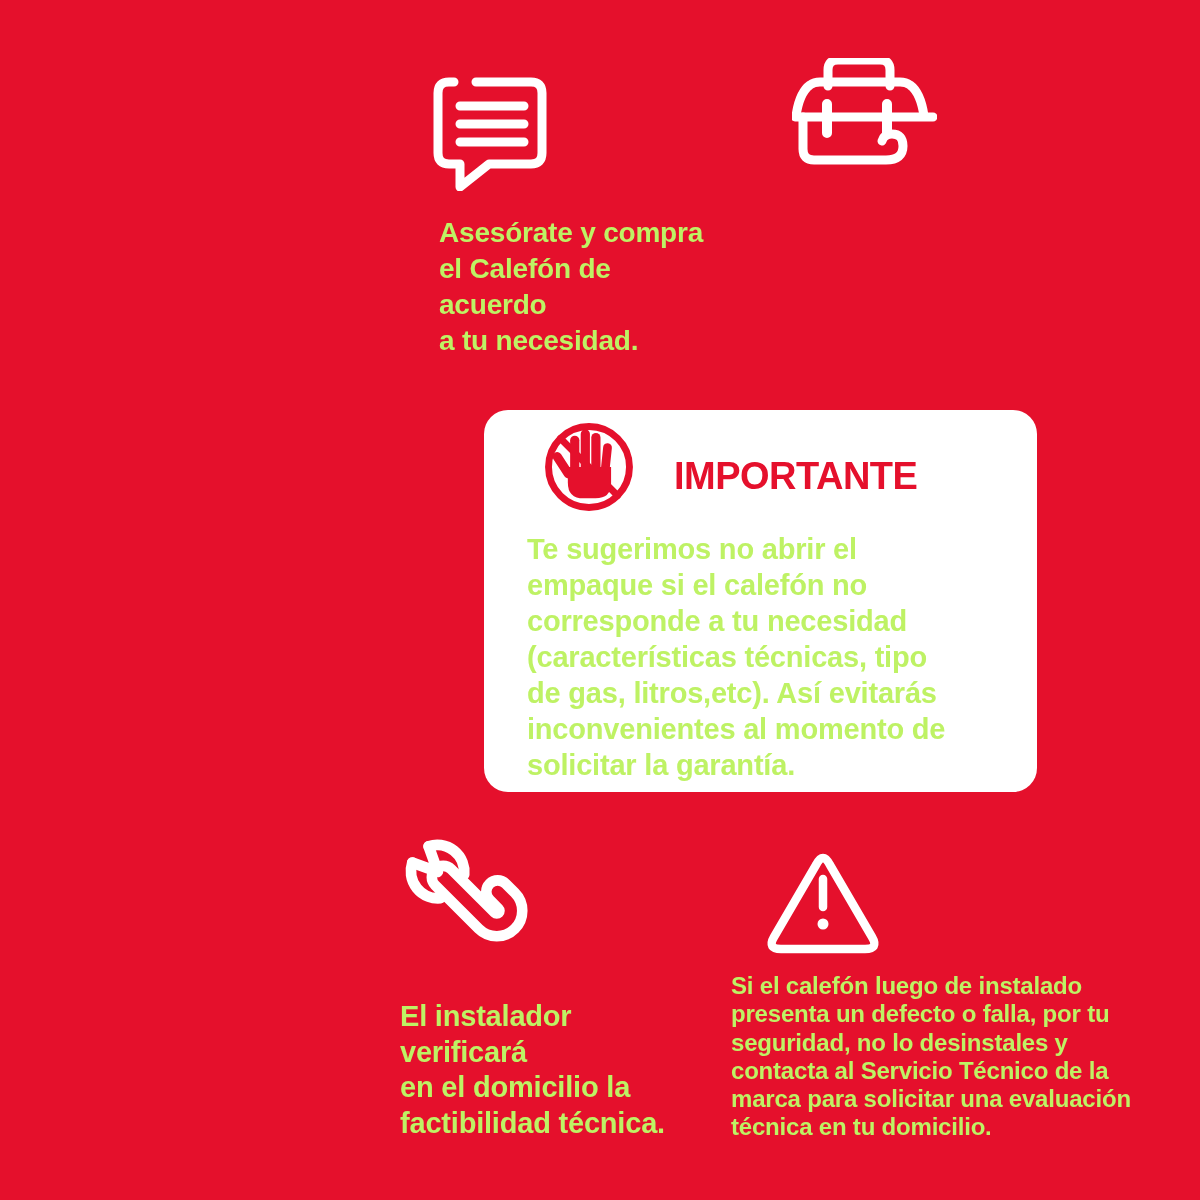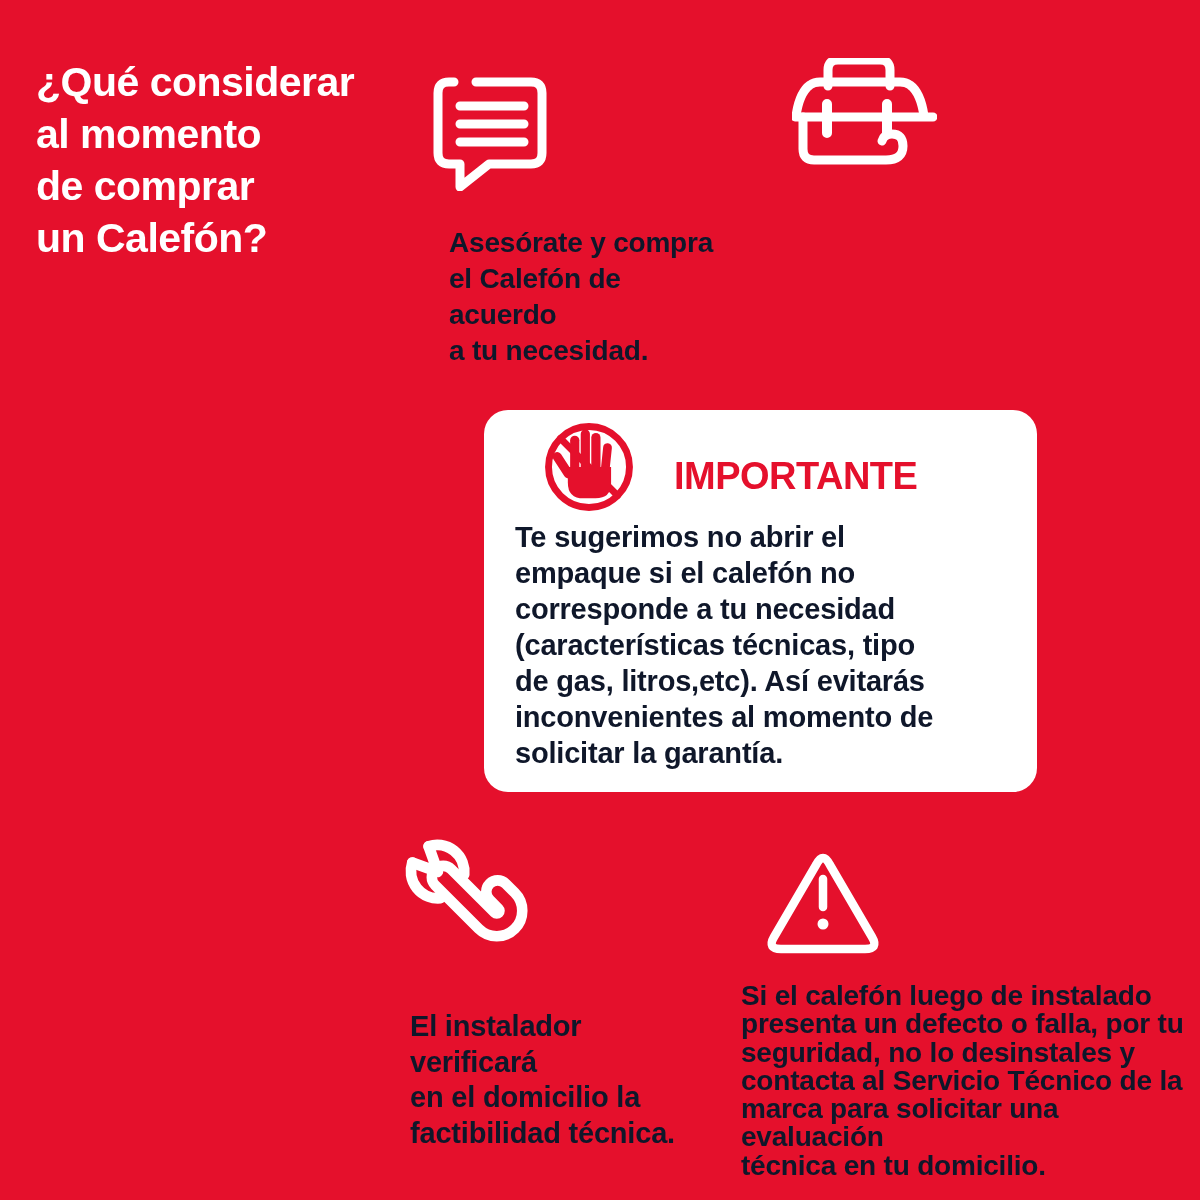--- a/index.html
+++ b/index.html
@@ -9,55 +9,51 @@
     font-family:"Liberation Sans", sans-serif;
   }
   .poster{position:absolute;left:0;top:0;width:1200px;height:1200px;}
   .abs{position:absolute;}
   .title{
     left:36px;top:56px;margin:0;
     font-size:41px;line-height:52px;letter-spacing:-0.5px;
     font-weight:bold;color:#FFFFFF;white-space:pre-line;
   }
   .txt{
-    margin:14px;font-weight:bold;color:#0f172a;
+    margin:4px;font-weight:bold;color:#bef264;
     white-space:pre-line;letter-spacing:-0.2px;
   }
   #advice-text{left:435px;top:211px;font-size:28px;line-height:36px;}
   #install-text{left:796px;top:210px;font-size:28px;line-height:36px;}
   #installer-text{left:396px;top:995px;font-size:29px;line-height:35.5px;}
-  #warning-text{left:727px;top:968px;font-size:28px;line-height:28.3px;}
+  #warning-text{left:727px;top:968px;font-size:24px;line-height:28.3px;}
   .card{
     left:484px;top:410px;width:553px;height:382px;
     background:#FFFFFF;border-radius:24px;
   }
   .imp-title{
     left:658px;top:440px;margin:16px;
     font-size:38px;line-height:1.1;letter-spacing:-0.5px;
     font-weight:bold;color:#E5102C;
   }
   .card-body{
-    left:515px;top:519px;margin:0;
+    left:515px;top:519px;margin:12px;
     font-size:29px;line-height:36px;letter-spacing:-0.2px;
-    font-weight:bold;color:#0f172a;white-space:pre-line;
+    font-weight:bold;color:#bef264;white-space:pre-line;
   }
   svg{display:block;}
   .wstroke{stroke:#FFFFFF;fill:none;stroke-linecap:round;stroke-linejoin:round;}
   .rstroke{stroke:#E5102C;fill:none;stroke-linecap:round;stroke-linejoin:round;}
   .rfill{fill:#E5102C;stroke:none;}
 </style>
 </head>
 <body>
 
 <div class="poster">
 
-  <h1 class="abs title">¿Qué considerar
-al momento
-de comprar
-un Calefón?</h1>
 
   <svg class="abs" style="left:427px;top:73px" width="126" height="118" viewBox="0 0 126 118">
     <path class="wstroke" stroke-width="9" d="M27 9 H22 Q11 9 11 20 V80 Q11 91 22 91 H33 V114 L62 91 H104 Q115 91 115 80 V20 Q115 9 104 9 H49"></path>
     <path class="wstroke" stroke-width="9" d="M33 33 H97 M33 51 H97 M33 69 H97"></path>
   </svg>
   <p class="abs txt" id="advice-text">Asesórate y compra
 el Calefón de
 acuerdo
 a tu necesidad.</p>
 

